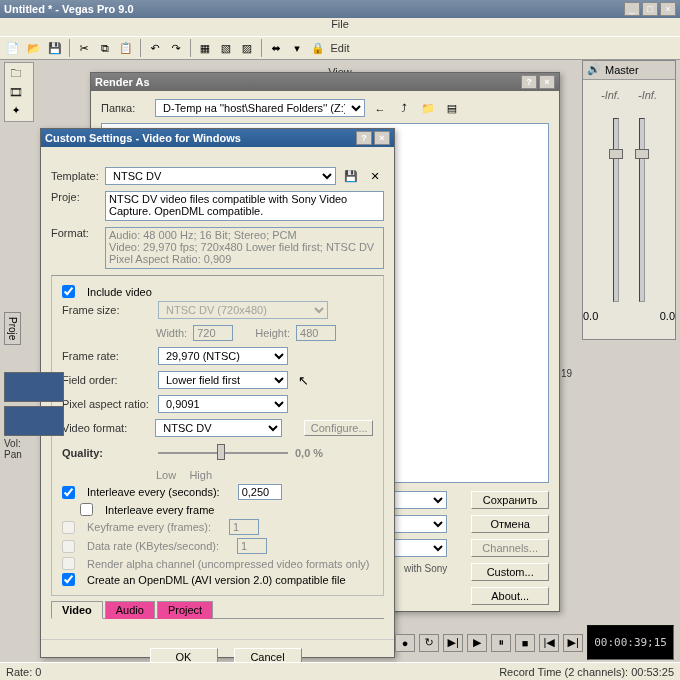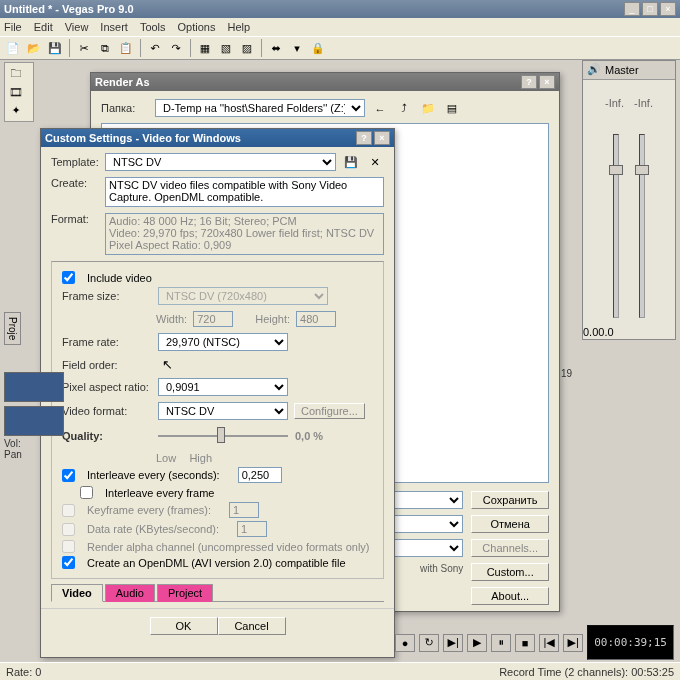--- a/index.html
+++ b/index.html
@@ -1,21 +1,21 @@
 <!DOCTYPE html>
 <html><head>
 <meta charset="utf-8">
 <style>
 * { box-sizing: border-box; font-family: Tahoma, sans-serif; font-size: 11px; }
 body { margin: 0; background: #d4d0c8; width: 680px; height: 680px; overflow: hidden; position: relative; }
 .titlebar { background: linear-gradient(#7b8fa6, #5f7693); height: 18px; color: #fff; display: flex; align-items: center; padding: 0 4px; justify-content: space-between; }
 .titlebar .t { font-weight: bold; }
 .winbtns { display: flex; gap: 2px; }
 .winbtn { width: 16px; height: 14px; background: #d4d0c8; border: 1px solid #888; display: flex; align-items: center; justify-content: center; font-size: 9px; }
-.menubar { background: #ece9d8; height: 18px; display: flex; align-items: center; padding: 0 4px; gap: 12px; color: #333; }
+.menubar { background: #ece9d8; height: 18px; display: flex; align-items: center; padding: 0 4px; gap: 12px; color: #333; flex-direction: column; }
 .toolbar { background: #ece9d8; height: 24px; border-top: 1px solid #fff; border-bottom: 1px solid #999; display: flex; align-items: center; padding: 0 4px; gap: 3px; }
 .tbtn { width: 18px; height: 18px; border: 1px solid transparent; display: flex; align-items: center; justify-content: center; }
 .sep { width: 1px; height: 18px; background: #999; margin: 0 2px; }
 .panel-right { position: absolute; right: 4px; top: 60px; width: 94px; bottom: 340px; background: #e8e5db; border: 1px solid #888; }
 .master-hdr { background: #d4d0c8; padding: 2px 4px; border-bottom: 1px solid #999; display: flex; align-items: center; gap: 4px; }
 .faders { display: flex; justify-content: center; gap: 20px; padding: 8px 4px; height: 200px; }
 .fader { width: 6px; background: #ccc; border: 1px inset #999; position: relative; }
 .fader-thumb { position: absolute; width: 14px; height: 10px; background: #d4d0c8; border: 1px solid #666; left: -5px; top: 30px; }
 .statusbar { position: absolute; bottom: 0; left: 0; right: 0; height: 18px; background: #ece9d8; border-top: 1px solid #fff; display: flex; align-items: center; padding: 0 6px; justify-content: space-between; color: #333; font-size: 10px; }
 .dialog { position: absolute; background: #ece9d8; border: 1px solid #666; box-shadow: 2px 2px 6px rgba(0,0,0,.3); }
@@ -24,21 +24,21 @@
 .render-dlg { left: 90px; top: 72px; width: 470px; height: 540px; }
 .custom-dlg { left: 40px; top: 128px; width: 355px; height: 530px; }
 .dlg-body { padding: 8px 10px; }
 .row { display: flex; align-items: center; margin-bottom: 6px; gap: 6px; }
 .lbl { width: 90px; text-align: left; color: #333; }
 .lbl-sm { width: 48px; color: #333; }
 input[type=text], select, textarea { border: 1px solid #7f9db9; background: #fff; padding: 1px 3px; font-size: 11px; }
 input[disabled], select[disabled], textarea[disabled] { background: #ece9d8; color: #888; }
 .select { height: 18px; }
 textarea { resize: none; }
-.btn { background: #ece9d8; border: 1px solid #888; border-top-color: #fff; border-left-color: #fff; padding: 2px 10px; min-width: 68px; text-align: center; cursor: default; }
+.btn { background: #ece9d8; border: 1px solid #888; border-top-color: #fff; border-left-color: #fff; padding: 2px 10px; min-width: 68px; text-align: center; cursor: default; margin-left: 16px; }
 .btn[disabled] { color: #888; }
 .groupbox { border: 1px solid #bbb; border-top-color: #999; margin: 4px 0; padding: 8px; position: relative; }
 .chk { display: flex; align-items: center; gap: 12px; margin: 3px 0; }
 .chk input { margin: 0; }
 .chk.disabled { color: #888; }
 .tabbar { display: flex; border-bottom: 1px solid #999; margin-top: 4px; }
 .tab { padding: 2px 10px; border: 1px solid #999; border-bottom: none; background: #ec4899; margin-right: 2px; position: relative; top: 1px; }
 .tab.active { background: #ece9d8; border-bottom: 1px solid #ece9d8; font-weight: bold; }
 .btnrow { display: flex; justify-content: center; padding: 8px; border-top: 1px solid #ccc; }
 .slider { height: 20px; display: flex; align-items: center; }
@@ -98,33 +98,33 @@
   <div class="tbtn">✦</div>
 </div>
 
 <div class="proj-tab">Proje</div>
 
 <div class="panel-right">
   <div class="master-hdr">
     <span class="icon-sq">🔊</span>
     <span>Master</span>
   </div>
-  <div style="display:flex;justify-content:space-around;padding:17px;font-size:9px;color:#666;">
+  <div style="display:flex;justify-content:space-around;padding:9px;font-size:9px;color:#666;font-style:italic;">
     <span>-Inf.</span>
     <span>-Inf.</span>
   </div>
   <div class="faders">
     <div class="fader">
         <div class="fader-thumb"></div>
       </div>
     <div class="fader">
         <div class="fader-thumb"></div>
       </div>
   </div>
-  <div style="display:flex;justify-content:flex-start;font-size:9px;">
+  <div style="display:flex;justify-content:space-between;font-size:9px;">
     <span>0.0</span>
     <span>0.0</span>
   </div>
 </div>
 
 <div style="position:absolute;right:108px;top:368px;font-size:10px;color:#333;">00:03:59,19</div>
 
 <div class="dialog render-dlg">
   <div class="dlg-title inactive">
     <span>Render As</span>
@@ -170,29 +170,29 @@
 </div>
 
 <div class="dialog custom-dlg">
   <div class="dlg-title">
     <span>Custom Settings - Video for Windows</span>
     <div class="winbtns">
       <div class="winbtn">?</div>
       <div class="winbtn">×</div>
     </div>
   </div>
-  <div class="dlg-body" style="padding:6px 10px;">
+  <div class="dlg-body" style="padding:20px 10px;">
     <div class="row">
       <span class="lbl-sm">Template:</span>
       <select class="select" style="flex:1"><option>NTSC DV</option></select>
       <div class="tbtn">💾</div>
       <div class="tbtn">✕</div>
     </div>
     <div class="row" style="align-items:flex-start;">
-      <span class="lbl-sm">Create:</span>
+      <span class="lbl-sm">Proje:</span>
       <textarea style="flex: 1 1 0%; height: 30px;">NTSC DV video files compatible with Sony Video Capture. OpenDML compatible.</textarea>
     </div>
     <div class="row" style="align-items:flex-start;">
       <span class="lbl-sm">Format:</span>
       <textarea style="flex: 1 1 0%; height: 42px;" disabled="">Audio: 48 000 Hz; 16 Bit; Stereo; PCM
 Video: 29,970 fps; 720x480 Lower field first; NTSC DV
 Pixel Aspect Ratio: 0,909</textarea>
     </div>
 
     <div class="groupbox" style="padding:6px 10px;">
@@ -209,20 +209,21 @@
         <input type="text" style="width: 40px;" disabled="" value="720">
         <span style="margin-left:16px">Height:</span>
         <input type="text" style="width: 40px;" disabled="" value="480">
       </div>
       <div class="row">
         <span class="lbl">Frame rate:</span>
         <select class="select" style="width:130px"><option>29,970 (NTSC)</option></select>
       </div>
       <div class="row">
         <span class="lbl">Field order:</span>
+        <select class="select" style="width:130px"><option>Lower field first</option></select>
         <span style="margin-left:4px;font-size:13px;">↖</span>
       </div>
       <div class="row">
         <span class="lbl">Pixel aspect ratio:</span>
         <select class="select" style="width:130px"><option>0,9091</option></select>
       </div>
       <div class="row">
         <span class="lbl">Video format:</span>
         <select class="select" style="width:130px"><option>NTSC DV</option></select>
         <div class="btn" style="min-width:60px;padding:1px 6px;color:#888">Configure...</div>

